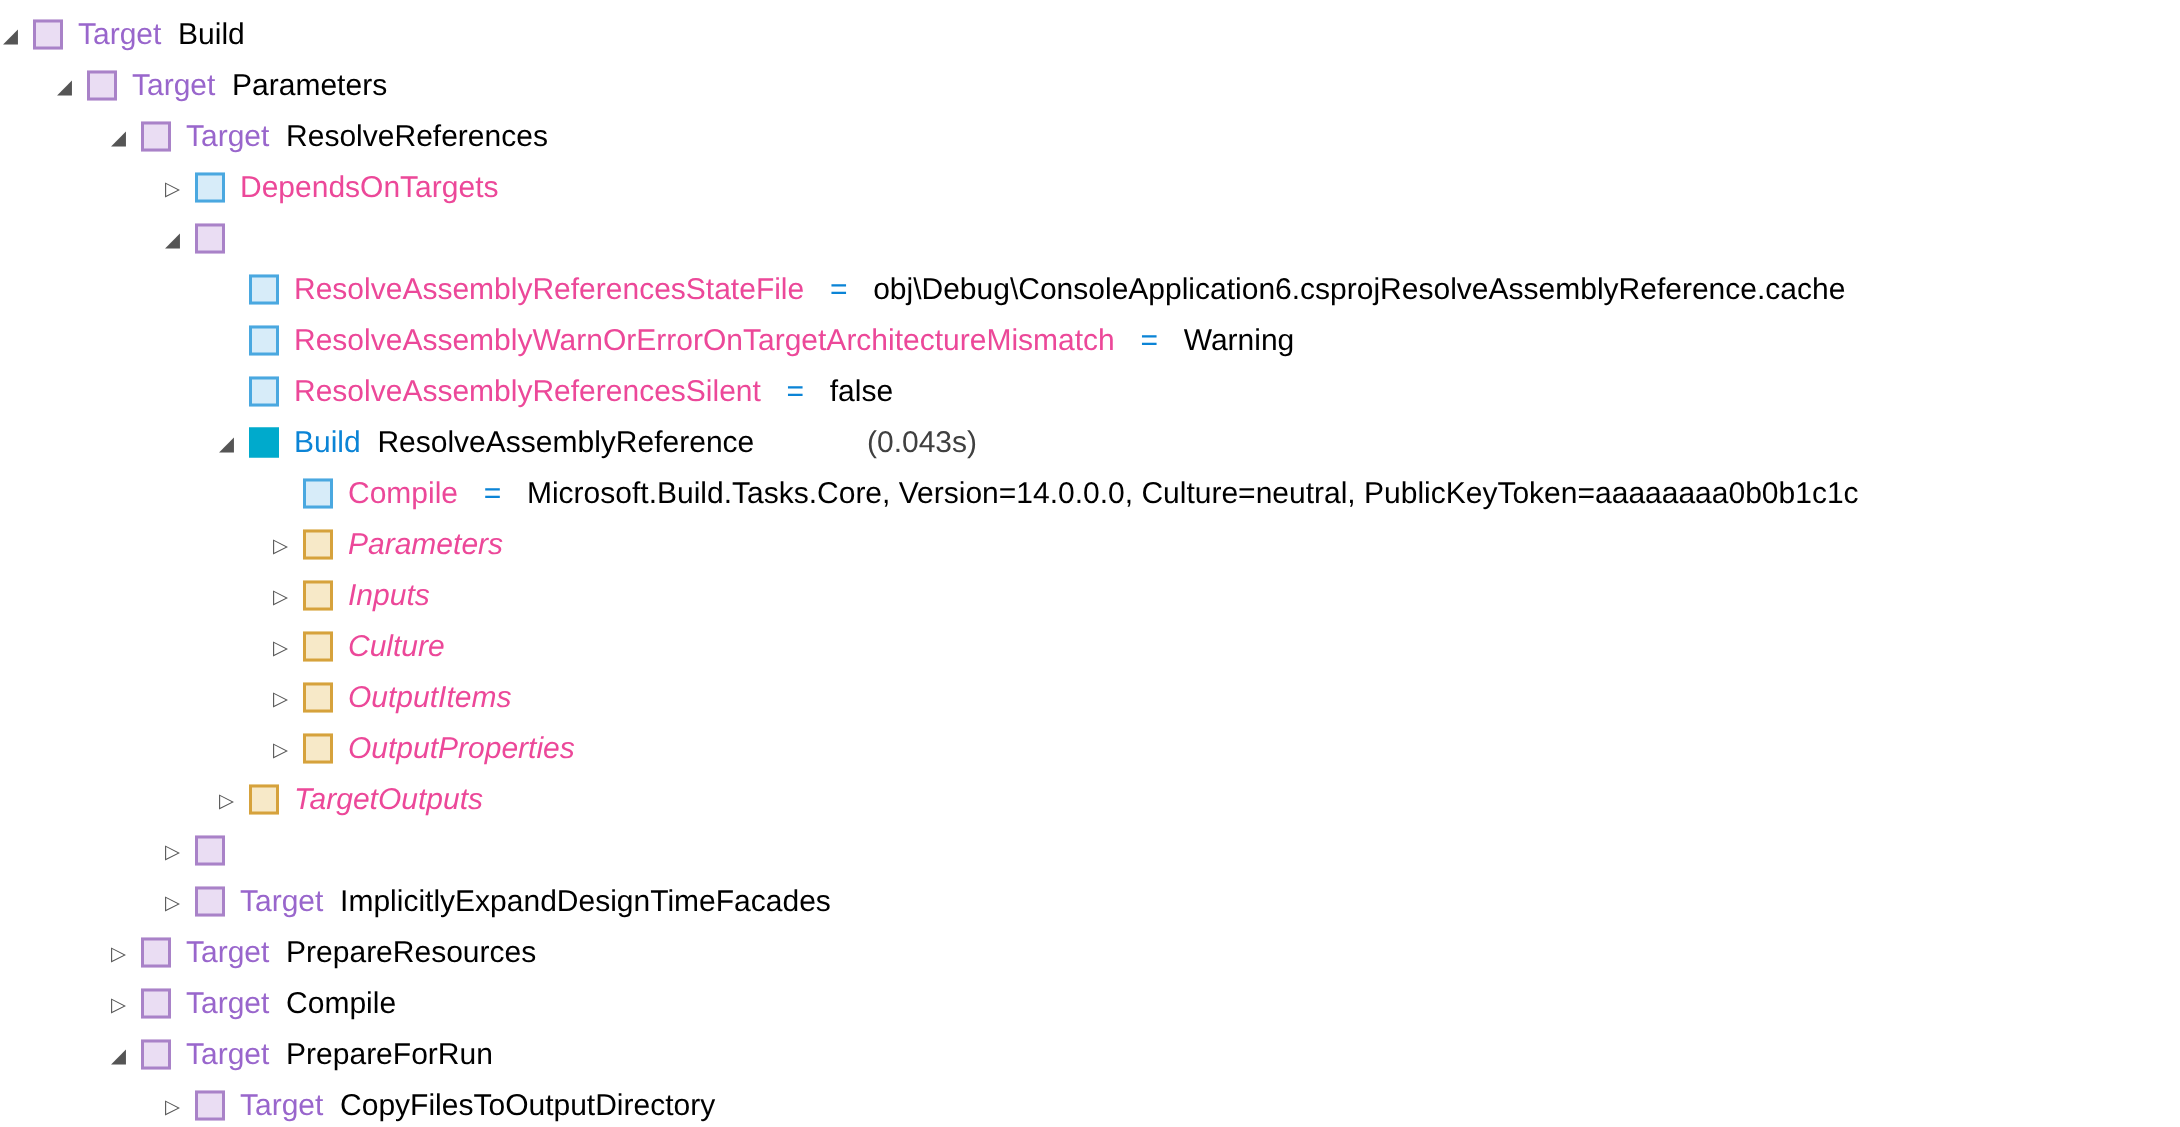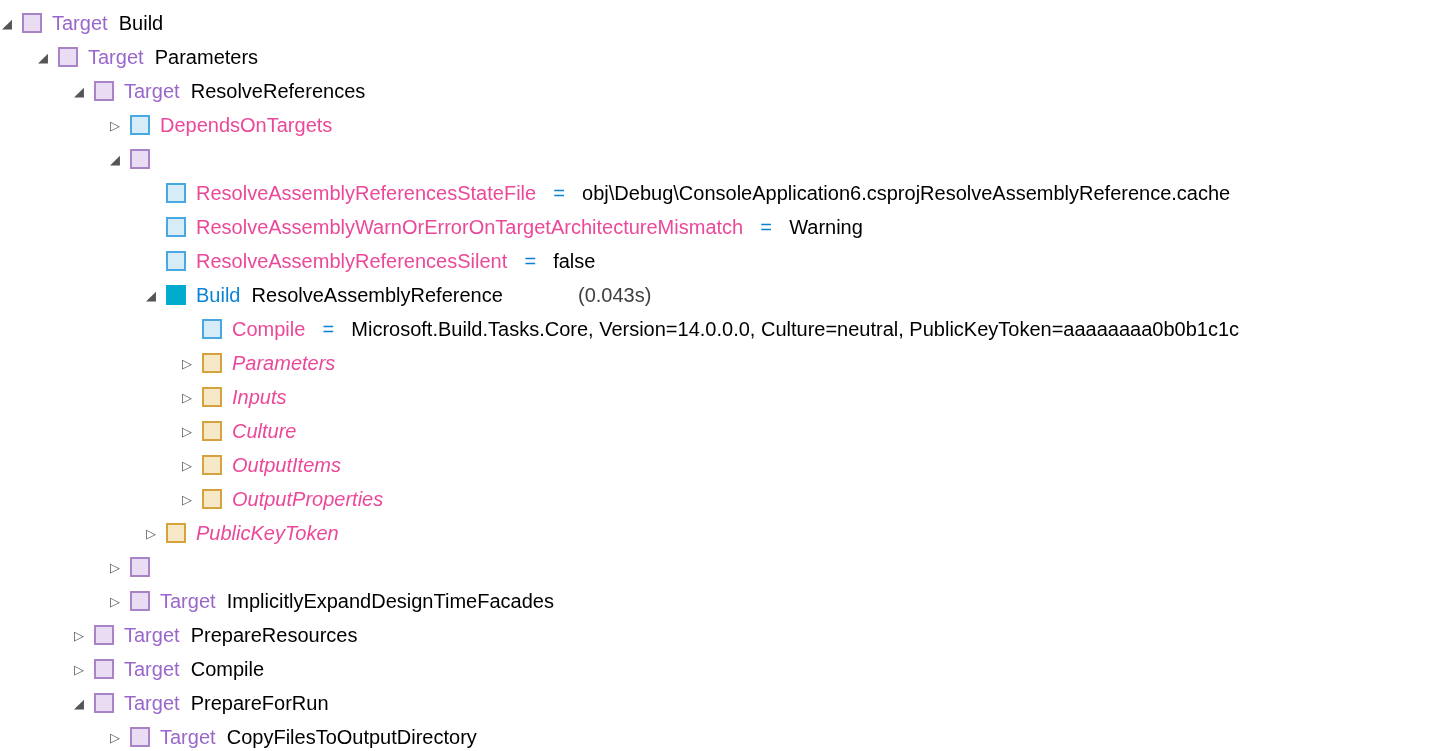--- a/index.html
+++ b/index.html
@@ -161,21 +161,21 @@
             <div class="node">
               <span class="arrow">▷</span>
               <span class="box box-gold"></span>
               <span class="lbl k-gold">OutputProperties</span>
             </div>
           </div>
 
           <div class="node">
             <span class="arrow">▷</span>
             <span class="box box-gold"></span>
-            <span class="lbl k-gold">PublicKeyToken</span>
+            <span class="lbl k-gold">TargetOutputs</span>
           </div>
 
         </div>
 
         <div class="node">
           <span class="arrow">▷</span>
           <span class="box box-purple"></span>
         </div>
 
         <div class="node">

